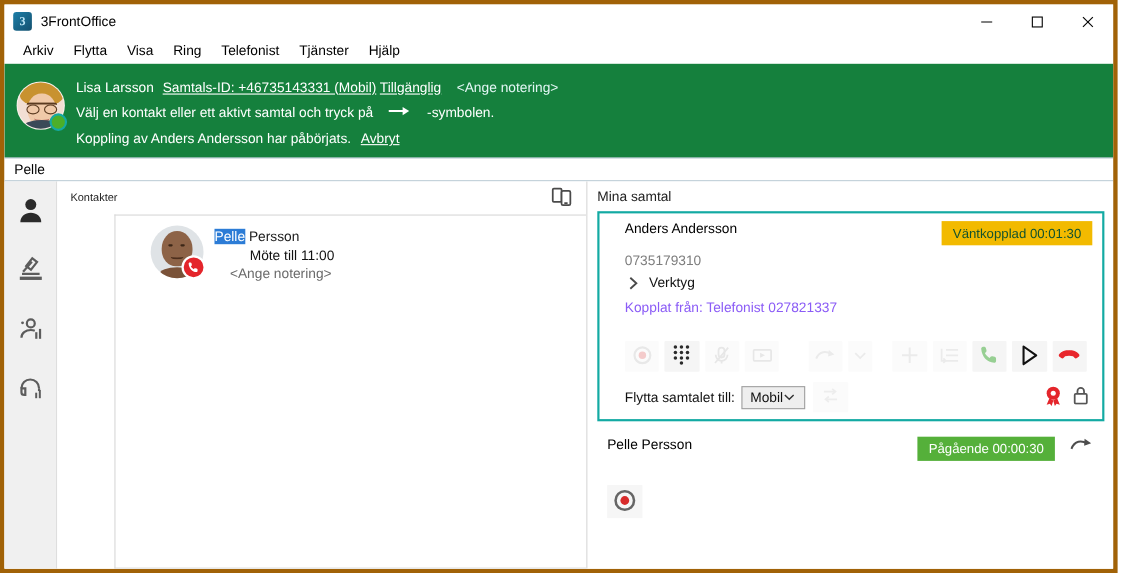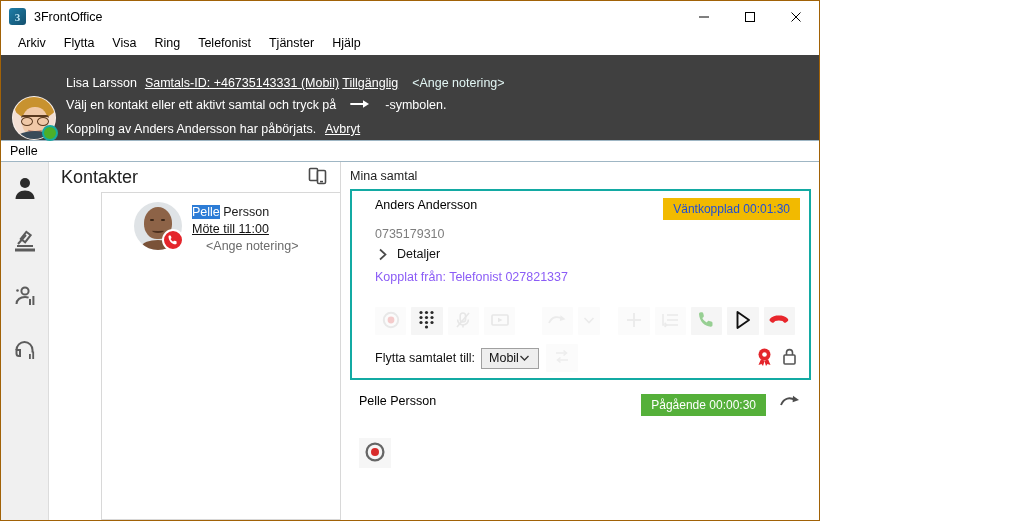--- a/index.html
+++ b/index.html
@@ -4,22 +4,22 @@
 <style>
   * { box-sizing: border-box; margin:0; padding:0; }
   html,body{ background:#fff; }
   body{
     width:1024px; height:521px;
     font-family:"Liberation Sans", sans-serif;
     font-size:12.5px; color:#1a1a1a;
     overflow:hidden; position:relative;
   }
   .app{
-    width:820px; height:521px;
-    border:1px solid #a16207;
+    width:1016px; height:521px;
+    border:4px solid #a16207;
     display:flex; flex-direction:column;
     background:#fff; position:relative; overflow:hidden;
   }
 
   
   .titlebar{
     height:31px; flex:0 0 31px;
     display:flex; align-items:center;
     background:#fff;
   }
@@ -51,22 +51,22 @@
     background:#fff; padding-left:8px;
   }
   .menu-item{
     padding:2px 9px; font-size:12.5px; color:#000;
     cursor:default; line-height:19px;
   }
 
   
   .banner{
     flex:0 0 85px; height:85px;
-    background:#404040;
-    display:flex; align-items:flex-end;
+    background:#15803d;
+    display:flex; align-items:flex-start;
     padding:8px 0 0 0; position:relative;
   }
   .avatar-wrap{
     width:44px; height:44px; margin:8px 10px 0 11px;
     position:relative; flex:0 0 44px;
   }
   .avatar-img{
     width:44px; height:44px; border-radius:50%;
     background:#f2dfd4; overflow:hidden; position:relative;
     border:1px solid rgba(255,255,255,.55);
@@ -141,21 +141,21 @@
     align-items:center; justify-content:center; cursor:pointer;
   }
   .rail-btn.active{ background:#f0f0f0; }
 
   
   .contacts-col{ flex:1 1 auto; display:flex; flex-direction:column; min-width:0; background:#fff; }
   .contacts-head{
     height:30px; flex:0 0 30px; display:flex; align-items:center;
     padding:0 12px 0 12px;
   }
-  .contacts-head .label{ font-size:18px; color:#222; }
+  .contacts-head .label{ font-size:10px; color:#222; }
   .contacts-head .spacer{ flex:1; }
   .contacts-list{
     flex:1 1 auto; border:1px solid #d8d8d8; border-right:0;
     margin:0 0 0 52px; background:#fff; min-height:0; overflow:hidden;
   }
   .contact-row{ display:flex; padding:9px 10px 9px 32px; cursor:pointer; }
   .c-avatar{ width:48px; height:48px; position:relative; flex:0 0 48px; }
   .c-avatar .ph{
     width:48px; height:48px; border-radius:50%;
     background:#dfe3e6; overflow:hidden; position:relative;
@@ -179,41 +179,41 @@
   }
   .c-badge{
     position:absolute; right:-2px; bottom:-1px;
     width:22px; height:22px; border-radius:50%;
     background:#e4252b; border:2px solid #fff;
     display:flex; align-items:center; justify-content:center;
   }
   .c-info{ padding-left:10px; padding-top:2px; line-height:17px; }
   .c-name{ font-size:12.5px; }
   .c-name .hl{ background:#2c7cd6; color:#fff; }
-  .c-status{ font-size:12.5px; text-decoration:underline; color:#111; }
+  .c-status{ font-size:12.5px; color:#111;margin-left:32px; }
   .c-note{ font-size:12.5px; color:#6b6b6b; padding-left:14px; }
 
   
   .calls-col{
     width:479px; flex:0 0 479px; background:#fff;
     border-left:1px solid #d8d8d8;
     display:flex; flex-direction:column; min-height:0;
     padding:0 8px 0 9px;
   }
   .calls-title{ height:27px; display:flex; align-items:center; font-size:12.5px; color:#222; }
 
   .call-card{
     border:2px solid #13aaa3; background:#fff;
     padding:7px 9px 6px 23px; position:relative; flex:0 0 auto;
   }
   .call-card.plain{ border:0; padding-top:9px; }
   .call-top{ display:flex; align-items:flex-start; }
   .call-name{ font-size:12.5px; color:#000; }
   .call-badge{
-    margin-left:auto; font-size:12px; color:#1d4ed8;
+    margin-left:auto; font-size:12px; color:#14532d;
     padding:4px 10px; line-height:14px; white-space:nowrap;
   }
   .call-badge.hold{ background:#f2ba00; }
   .call-badge.active{ background:#55b03a; color:#fff; }
   .call-num{ font-size:12.5px; color:#7d7d7d; margin-top:7px; }
   .details-row{ display:flex; align-items:center; margin-top:6px; cursor:pointer; }
   .details-row .chev{ margin:0 9px 0 3px; display:flex; }
   .details-row .dl{ font-size:12.5px; color:#111; }
   .call-from{ font-size:12.5px; color:#8b5cf6; margin-top:9px; }
 
@@ -410,21 +410,21 @@
           <div class="call-name">Anders Andersson</div>
           <div class="call-badge hold">Väntkopplad 00:01:30</div>
         </div>
         <div class="call-num">0735179310</div>
         <div class="details-row">
           <span class="chev">
             <svg width="10" height="13" viewBox="0 0 10 13" fill="none" stroke="#4a4a4a" stroke-width="1.7">
                 <path d="M2 1.5 L7.5 6.5 L2 11.5"></path>
               </svg>
           </span>
-          <span class="dl">Detaljer</span>
+          <span class="dl">Verktyg</span>
         </div>
         <div class="call-from">Kopplat från: Telefonist 027821337</div>
 
         <div class="ctrl-row">
           <div class="cbtn dim">
             <span>
               <svg width="18" height="18" viewBox="0 0 18 18">
                   <circle cx="9" cy="9" r="7.2" fill="none" stroke="#b9b9b9" stroke-width="2"></circle>
                   <circle cx="9" cy="9" r="3.4" fill="#e06060"></circle>
                 </svg>

